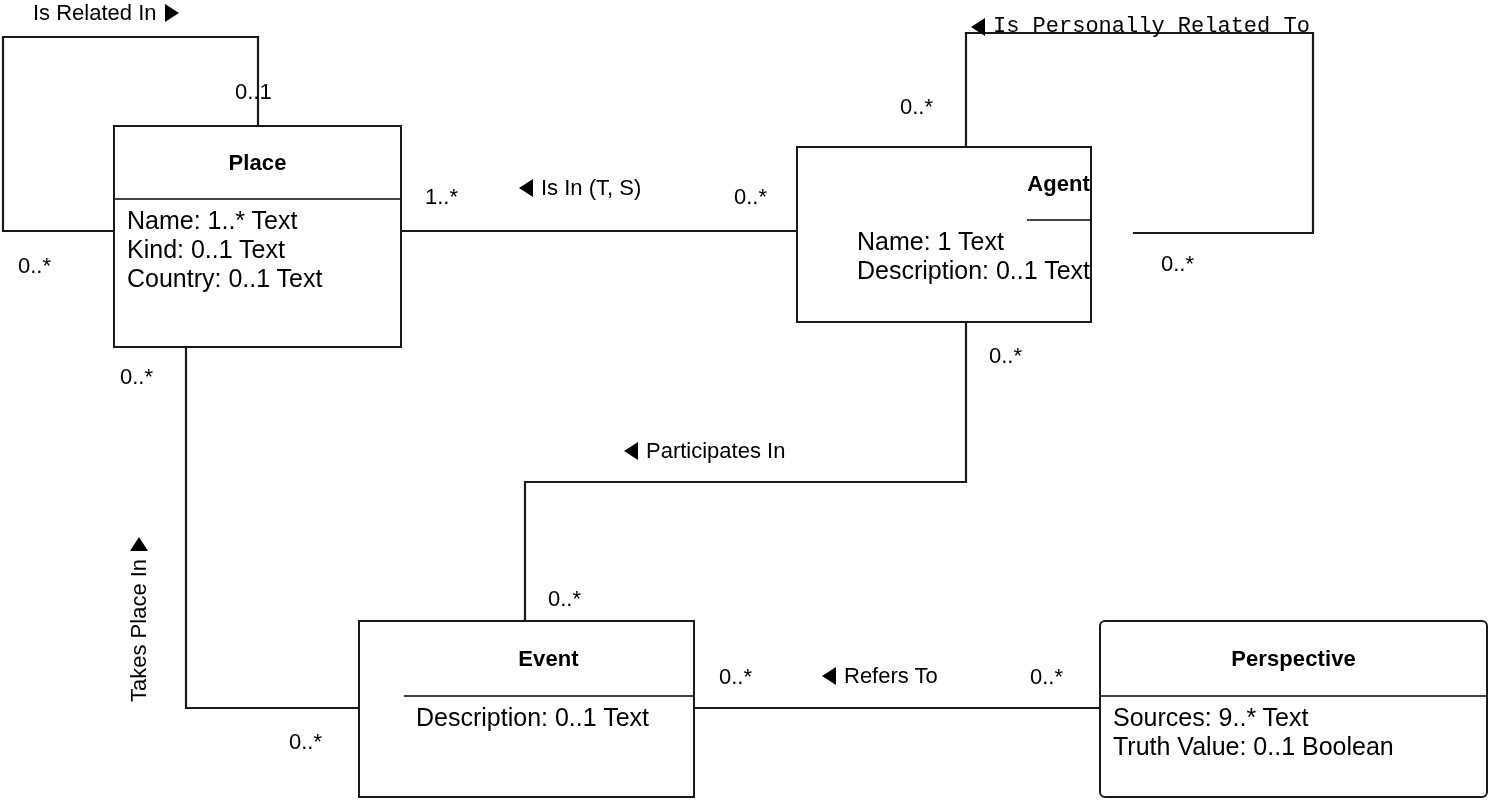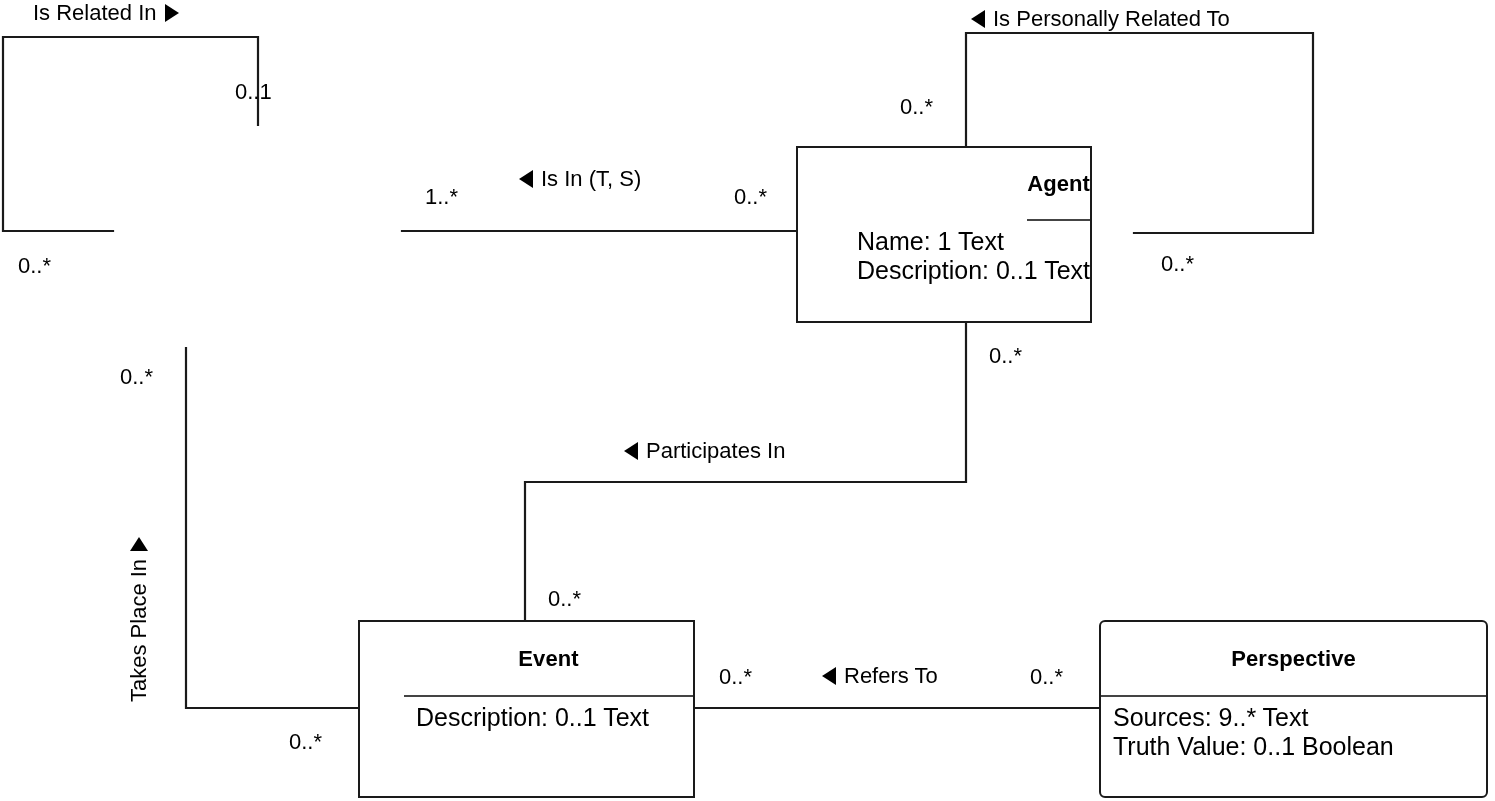--- a/index.html
+++ b/index.html
@@ -118,20 +118,30 @@
 
     <line x1="402" y1="231" x2="796" y2="231"></line>
 
     <path d="M 966 323 L 966 482 L 525 482 L 525 620"></path>
 
     <path d="M 186 348 L 186 708 L 358 708"></path>
 
     <line x1="695" y1="708" x2="1099" y2="708"></line>
   </svg>
 
+  <div class="entity" style="left:113px; top:125px; width:289px; height:223px;">
+    <div class="entity-header" style="height:73px;">
+      <span class="entity-name">Place</span>
+    </div>
+    <div class="entity-body">
+      <div class="attr">Name: 1..* Text</div>
+      <div class="attr">Kind: 0..1 Text</div>
+      <div class="attr">Country: 0..1 Text</div>
+    </div>
+  </div>
 
   <div class="entity" style="left:796px; top:146px; width:296px; height:177px;align-items:flex-end;">
     <div class="entity-header" style="height:73px;">
       <span class="entity-name">Agent</span>
     </div>
     <div class="entity-body">
       <div class="attr">Name: 1 Text</div>
       <div class="attr">Description: 0..1 Text</div>
     </div>
   </div>
@@ -153,26 +163,26 @@
       <div class="attr">Sources: 9..* Text</div>
       <div class="attr">Truth Value: 0..1 Boolean</div>
     </div>
   </div>
 
   <div class="rel-label" style="left:33px; top:2px;">
     <span>Is Related In</span>
     <span class="tri tri-right"></span>
   </div>
 
-  <div class="rel-label" style="left:971px; top:8px;">
+  <div class="rel-label" style="left:971px; top:16px;font-family:Liberation Mono, monospace;">
     <span class="tri tri-left"></span>
     <span>Is Personally Related To</span>
   </div>
 
-  <div class="rel-label" style="left:519px; top:168px;">
+  <div class="rel-label" style="left:519px; top:177px;">
     <span class="tri tri-left"></span>
     <span>Is In (T, S)</span>
   </div>
 
   <div class="rel-label" style="left:624px; top:440px;">
     <span class="tri tri-left"></span>
     <span>Participates In</span>
   </div>
 
   <div class="rel-label vertical" style="left:150px; top:680px;">

